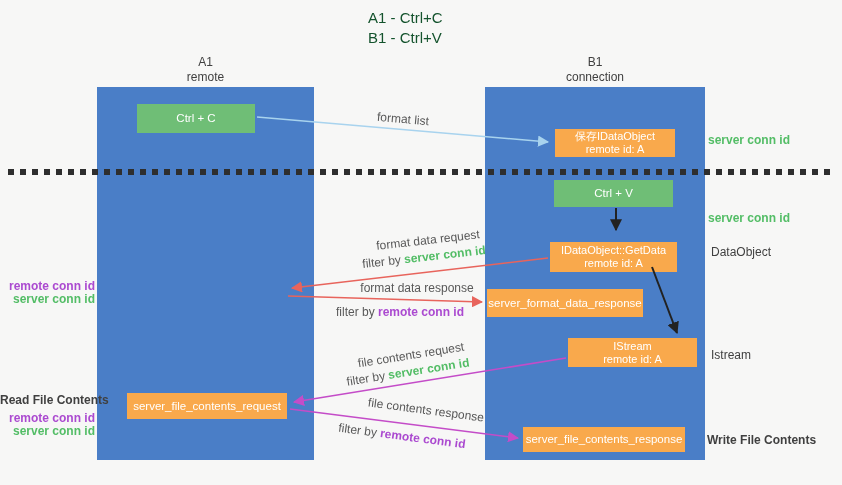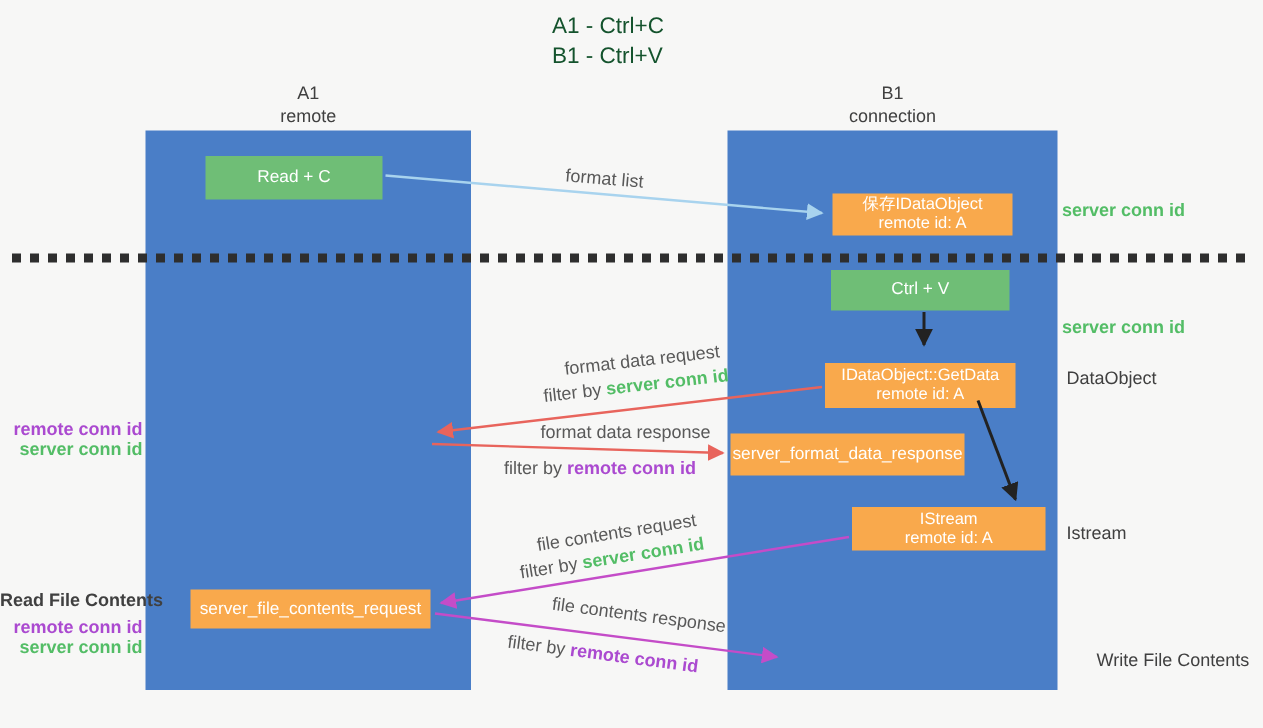--- a/index.html
+++ b/index.html
@@ -51,21 +51,21 @@
     <div>B1</div>
     <div>connection</div>
   </div>
 
   <div class="column" style="left:97px;width:217px;"></div>
   <div class="column" style="left:485px;width:220px;"></div>
 
   <div class="dotted-line"></div>
 
   <div class="box green" style="left:137px;top:104px;width:118px;height:29px;">
-    <div>Read + C</div>
+    <div>Ctrl + C</div>
   </div>
 
   <div class="box orange" style="left:555px;top:129px;width:120px;height:28px;font-size:11px;">
     <div>保存IDataObject</div>
     <div>remote id: A</div>
   </div>
 
   <div class="box green" style="left:554px;top:180px;width:119px;height:27px;">
     <div>Ctrl + V</div>
   </div>
@@ -82,20 +82,23 @@
 
   <div class="box orange" style="left:568px;top:338px;width:129px;height:29px;font-size:11px;">
     <div>IStream</div>
     <div>remote id: A</div>
   </div>
 
   <div class="box orange" style="left:127px;top:393px;width:160px;height:26px;">
     <div>server_file_contents_request</div>
   </div>
 
+  <div class="box orange" style="left:523px;top:427px;width:162px;height:25px;">
+    <div>server_file_contents_response</div>
+  </div>
 
   <svg class="overlay" width="842" height="485">
     <defs>
       <marker id="ah-blue" viewBox="0 0 10 10" refX="9" refY="5" markerWidth="7" markerHeight="7" orient="auto">
           <path class="m-blue" d="M0,0 L10,5 L0,10 z"></path>
         </marker>
       <marker id="ah-red" viewBox="0 0 10 10" refX="9" refY="5" markerWidth="7" markerHeight="7" orient="auto">
           <path class="m-red" d="M0,0 L10,5 L0,10 z"></path>
         </marker>
       <marker id="ah-magenta" viewBox="0 0 10 10" refX="9" refY="5" markerWidth="7" markerHeight="7" orient="auto">
@@ -137,21 +140,21 @@
   <div class="arrow-label" style="left:426px;top:410px;transform:translate(-50%,-50%) rotate(7.5deg);">file contents response</div>
   <div class="arrow-label" style="left:402px;top:436px;transform:translate(-50%,-50%) rotate(7.5deg);">
     <span>filter by</span>
     <span class="purple-txt">remote conn id</span>
   </div>
 
   <div class="side-label green-txt" style="left:708px;top:133px;">server conn id</div>
   <div class="side-label green-txt" style="left:708px;top:211px;">server conn id</div>
   <div class="side-label" style="left:711px;top:245px;">DataObject</div>
   <div class="side-label" style="left:711px;top:348px;">Istream</div>
-  <div class="side-label" style="left:731px;top:433px;">Write File Contents</div>
+  <div class="side-label" style="left:707px;top:433px;font-weight:bold;">Write File Contents</div>
 
   <div class="left-label purple-txt" style="top:279px;">remote conn id</div>
   <div class="left-label green-txt" style="top:292px;">server conn id</div>
   <div class="left-label" style="top:393px;">Read File Contents</div>
   <div class="left-label purple-txt" style="top:411px;">remote conn id</div>
   <div class="left-label green-txt" style="top:424px;">server conn id</div>
 
 </div>
 
 </body></html>

